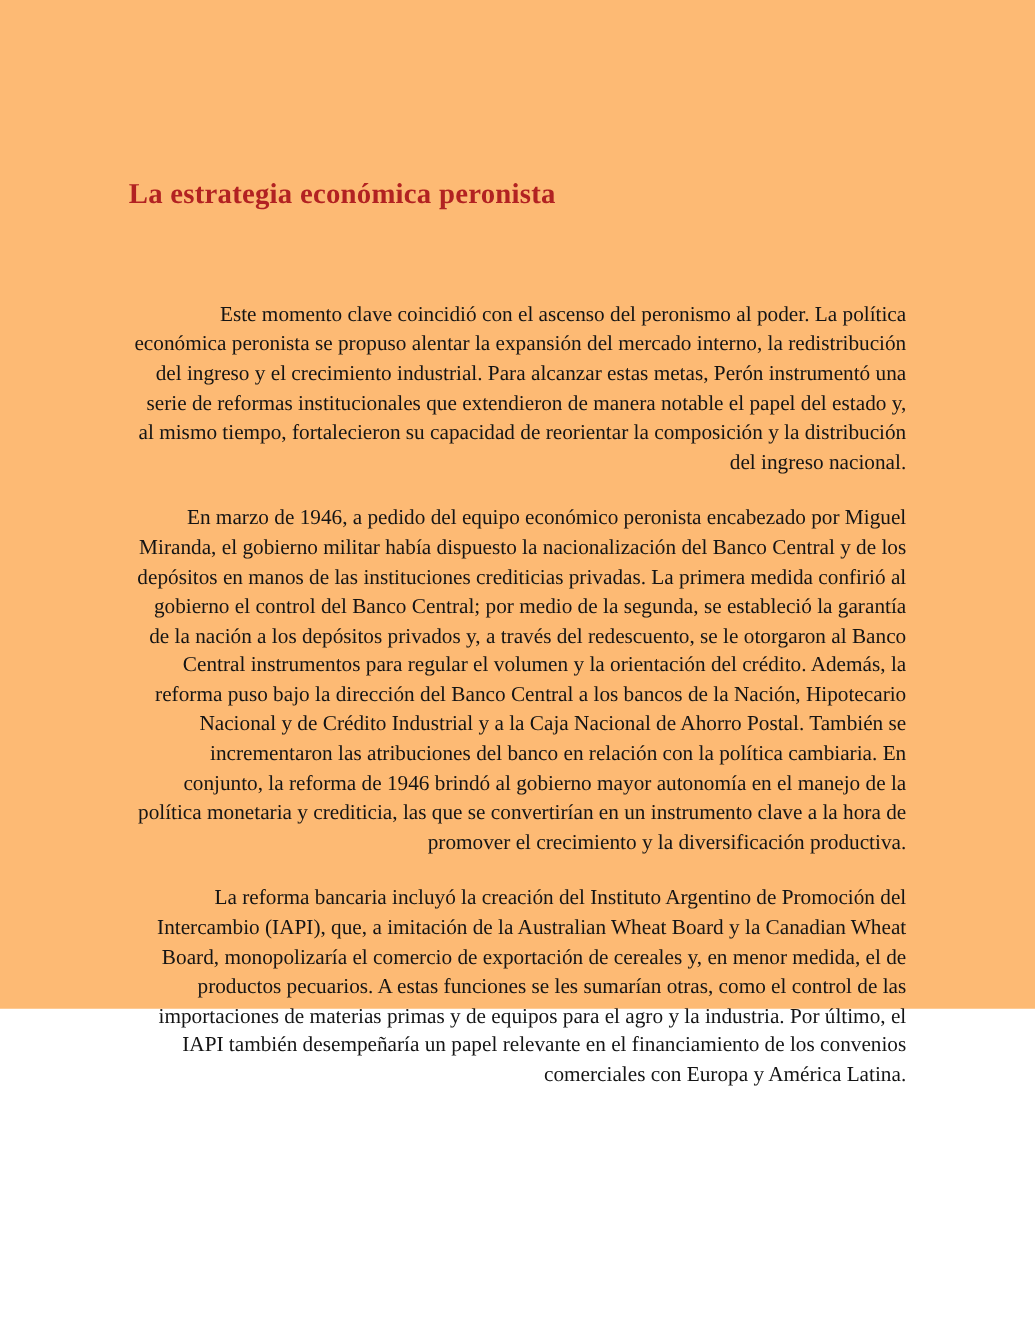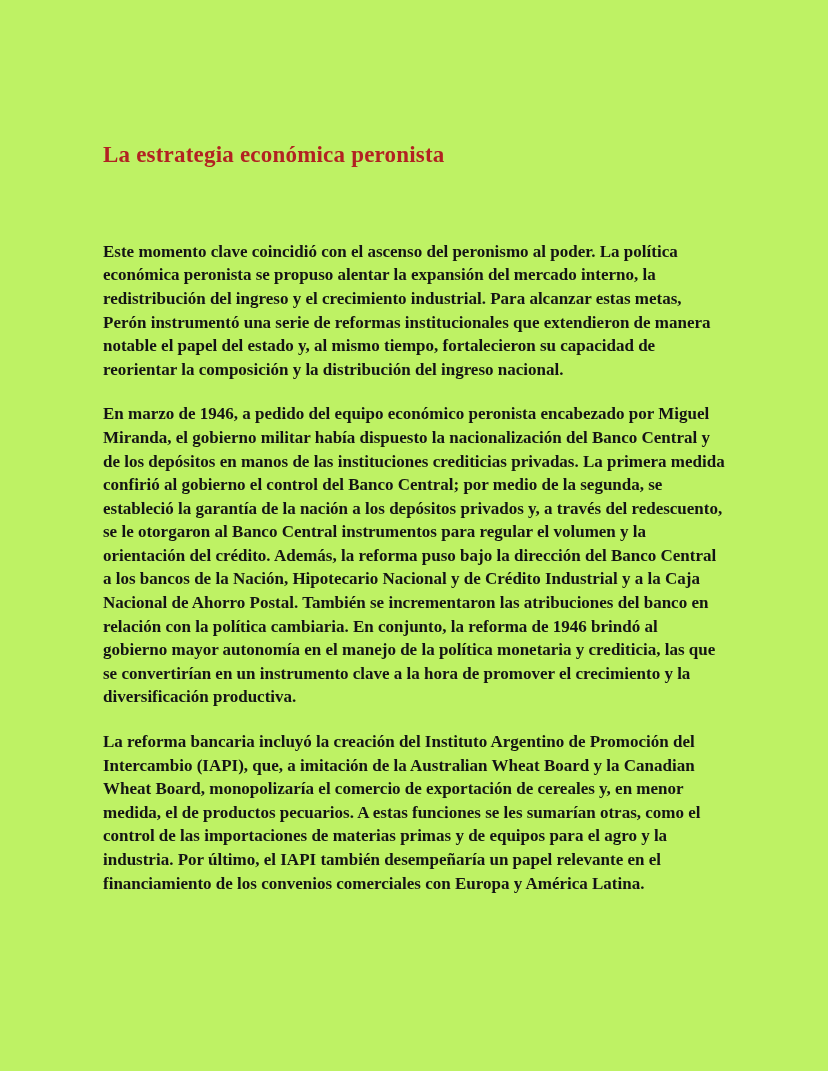--- a/index.html
+++ b/index.html
@@ -10,40 +10,39 @@
   body {
     width: 828px;
     height: 1071px;
     font-family: "Liberation Serif", "DejaVu Serif", serif;
     color: #1a1a1a;
     overflow: hidden;
   }
   .page {
     box-sizing: border-box;
     width: 828px;
-    height: 1071px;
+    height: 807px;
     padding: 141px 103px 0 103px;
-    background: #bef264;
+    background: #fdba74;
   }
   h1.doc-title {
     font-size: 23px;
     font-weight: bold;
     color: #b22222;
     line-height: 1.25;
     margin: 0 0 70px 0;
     letter-spacing: 0.2px;
   }
   .doc-body p {
     width: 622px;
     font-size: 17px;
     line-height: 23.6px;
     margin: 0 0 21px 0;
-    text-align: left;
+    text-align: right;
     color: #141414;
-    font-weight: bold;
   }
 </style>
 </head>
 <body>
 
 <div class="page">
   <h1 class="doc-title">La estrategia económica peronista</h1>
 
   <div class="doc-body">
     <p>Este momento clave coincidió con el ascenso del peronismo al poder. La política económica peronista se propuso alentar la expansión del mercado interno, la redistribución del ingreso y el crecimiento industrial. Para alcanzar estas metas, Perón instrumentó una serie de reformas institucionales que extendieron de manera notable el papel del estado y, al mismo tiempo, fortalecieron su capacidad de reorientar la composición y la distribución del ingreso nacional.</p>

